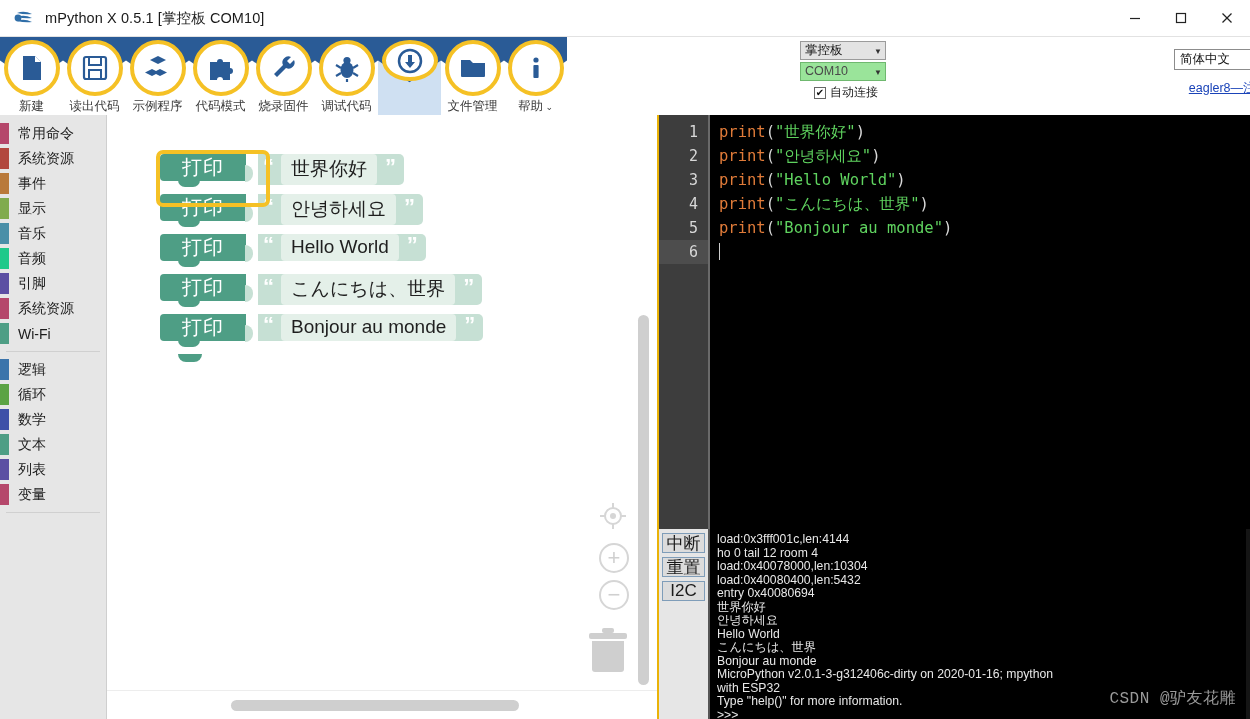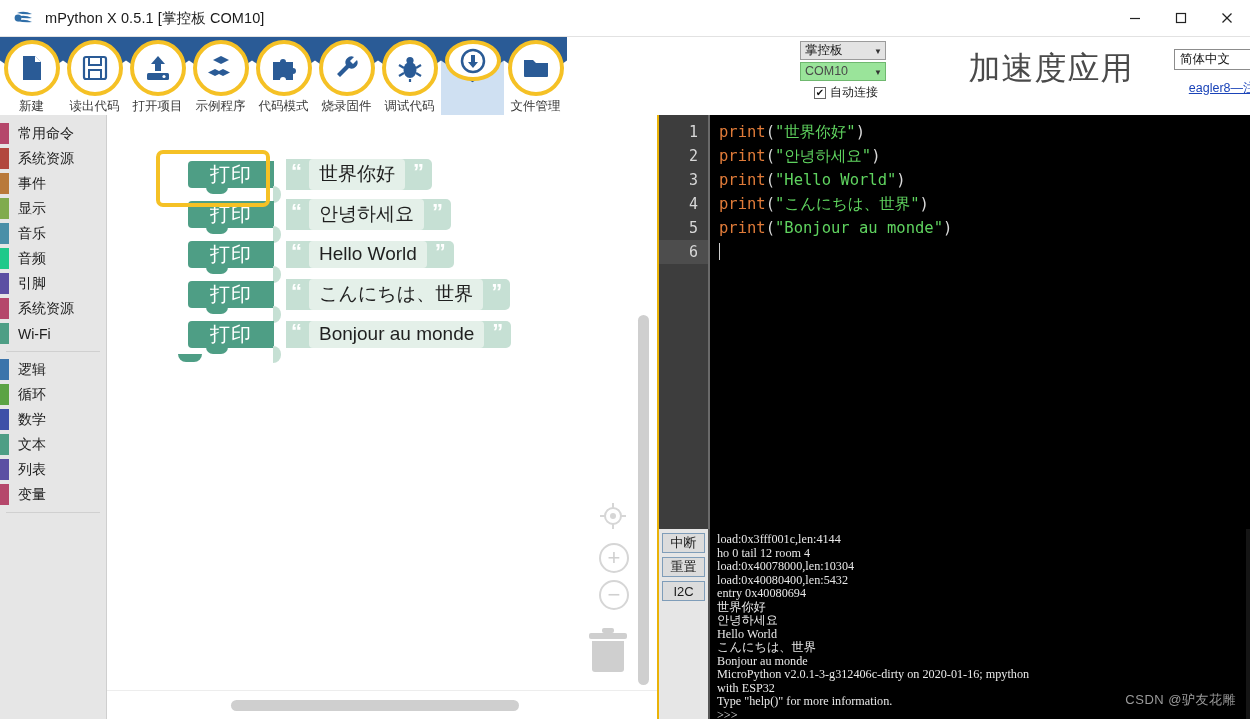--- a/index.html
+++ b/index.html
@@ -130,21 +130,21 @@
   .catdiv { height: 1px; background: #d0d0d0; margin: 5px 6px; }
 
   
   .workspace {
     position: absolute; left: 107px; top: 115px; width: 550px; height: 604px;
     background: #ffffff; overflow: hidden;
   }
   .blockstack { position: absolute; left: 53px; top: 40px; }
   .blk {
     position: relative; height: 41px; margin-top: -1px;
-    display: flex; align-items: center; padding-left: 28px;
+    display: flex; align-items: flex-start;
   }
   .blk .cap {
     position: relative; width: 86px; background: #4e9e85;
     border-radius: 4px 0 0 4px;
     display: flex; align-items: center; justify-content: center;
   }
   .blk .cap .nub {
     position: absolute; left: 18px; bottom: -6px; width: 22px; height: 7px;
     background: #4e9e85; border-radius: 0 0 7px 7px;
   }
@@ -230,33 +230,33 @@
   
   .terminal {
     position: absolute; left: 659px; top: 529px; width: 591px; height: 190px;
     background: #000; display: flex;
   }
   .term-btns {
     width: 49px; background: #e6e6e6; padding: 4px 3px 0; flex: 0 0 auto;
   }
   .term-btn {
     height: 20px; margin-bottom: 4px; background: #dcdcdc;
-    border: 1px solid #7f9db9; font-size: 13px; color: #1a1a1a;
+    border: 1px solid #7f9db9; font-size: 17px; color: #1a1a1a;
     display: flex; align-items: center; justify-content: center;
   }
   .term-out {
     flex: 1; background: #000; color: #e8e8e8;
-    font-family: Liberation Serif, serif;
+    font-family: Liberation Sans, sans-serif;
     font-size: 12.2px; line-height: 13.5px; padding: 4px 0 0 7px;
     border-left: 2px solid #555; white-space: pre; overflow: hidden;
   }
   .watermark {
     position: absolute; right: 14px; bottom: 10px;
-    font-size: 13px; color: #9a9a9a; letter-spacing: .5px;
-    font-family: Liberation Sans, sans-serif;
+    font-size: 16px; color: #9a9a9a; letter-spacing: .5px;
+    font-family: Liberation Mono, monospace;
   }
   .term-vscroll {
     position: absolute; right: 0; top: 0; width: 4px; height: 190px; background: #151515;
   }
 </style>
 </head>
 <body>
 
 <div class="app">
 
@@ -309,31 +309,20 @@
               <rect x="9" y="4" width="12" height="8" fill="none" stroke="#2a5b96" stroke-width="2"></rect>
               <rect x="9" y="17" width="12" height="9" fill="none" stroke="#2a5b96" stroke-width="2"></rect>
             </svg>
           </div>
           <div class="tlabel">读出代码</div>
         </div>
         <div class="tool">
           <div class="zig"></div>
           <div class="circ">
             <svg width="30" height="30" viewBox="0 0 30 30">
-              <path d="M15 3 l7 8 h-4 v7 h-6 v-7 h-4z" fill="#2a5b96"></path>
-              <rect x="4" y="20" width="22" height="7" rx="1.5" fill="#2a5b96"></rect>
-              <circle cx="21" cy="23.5" r="1.6" fill="#fff"></circle>
-            </svg>
-          </div>
-          <div class="tlabel">打开项目</div>
-        </div>
-        <div class="tool">
-          <div class="zig"></div>
-          <div class="circ">
-            <svg width="30" height="30" viewBox="0 0 30 30">
               <path d="M15 3 l8 4 -8 4 -8-4z" fill="#2a5b96"></path>
               <path d="M7 13 l7 3.5 -7 3.5 -7-3.5z" transform="translate(2,3)" fill="#2a5b96"></path>
               <path d="M23 16 l7 3.5 -7 3.5 -7-3.5z" transform="translate(-6,0)" fill="#2a5b96"></path>
             </svg>
           </div>
           <div class="tlabel">示例程序</div>
         </div>
         <div class="tool">
           <div class="zig"></div>
           <div class="circ">
@@ -380,39 +369,48 @@
         <div class="tool">
           <div class="zig"></div>
           <div class="circ">
             <svg width="30" height="30" viewBox="0 0 30 30">
               <path d="M3 7 h9 l3 3 h12 v13 a1 1 0 0 1 -1 1 h-22 a1 1 0 0 1 -1-1z" fill="#2a5b96"></path>
               <path d="M3 12 h24 l-3 11 h-21z" fill="#2a5b96"></path>
             </svg>
           </div>
           <div class="tlabel">文件管理</div>
         </div>
+        <div class="tool">
+          <div class="zig"></div>
+          <div class="circ">
+            <svg width="30" height="30" viewBox="0 0 30 30">
+              <circle cx="15" cy="7" r="2.6" fill="#2a5b96"></circle>
+              <rect x="12.4" y="12" width="5.2" height="13" rx="1" fill="#2a5b96"></rect>
+            </svg>
+          </div>
+          <div class="tlabel">帮助<span class="caret"> ⌄</span></div>
+        </div>
       </div>
   </div>
 
   <div class="tb-right">
     <div class="sel-board">
       <span>掌控板</span>
       <span class="ar">▼</span>
     </div>
     <div class="sel-com">
       <span>COM10</span>
       <span class="ar">▼</span>
     </div>
     <label class="autoconn">
       <span class="cbx">
           <span>✔</span>
         </span>
       <span>自动连接</span>
     </label>
-    <div class="app-title">加速度应用</div>
     <div class="sel-lang">
       <span>简体中文</span>
       <span class="ar">▼</span>
     </div>
     <a class="user-link" href="#">eagler8—注销</a>
   </div>
 
   <div class="catbar">
     <div id="cat-list-1">
         <div class="cat">

